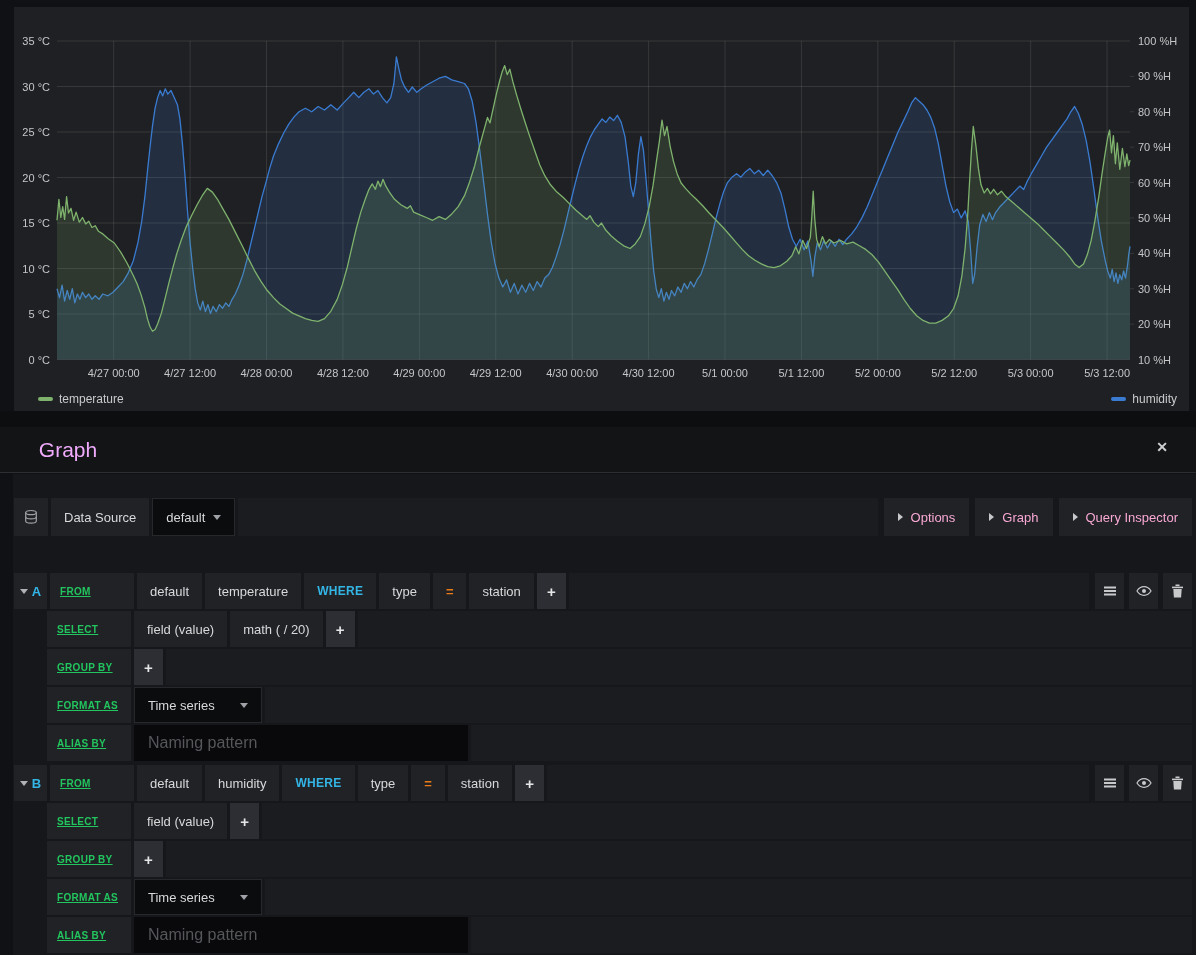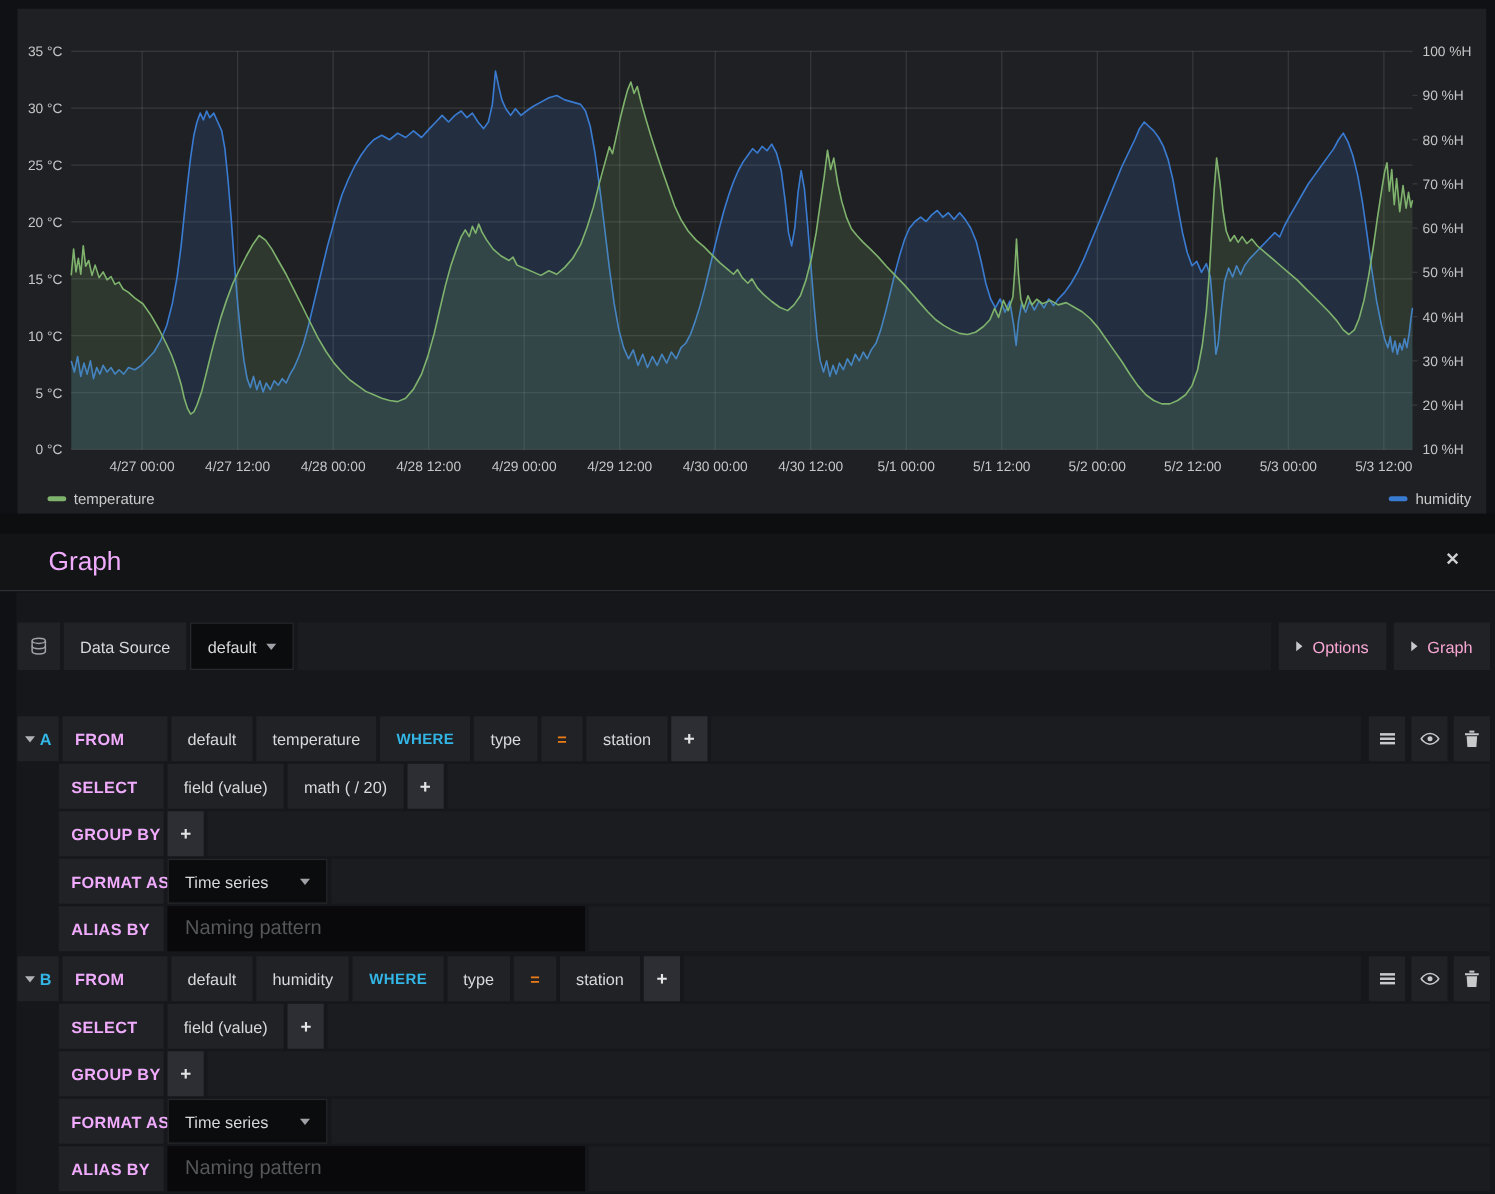--- a/index.html
+++ b/index.html
@@ -31,22 +31,22 @@
   .tab-accent { position:absolute; top:0; left:-1px; right:-1px; height:3px; }
   .close-x { position:absolute; right:28px; top:13px; color:#cfd0d1; font-size:14px;
     font-weight:700; cursor:pointer; line-height:1; }
 
   
   .editor { position:absolute; left:0; top:474px; width:100%; height:481px; background:#15171a;padding-left:15px; }
   .leftstrip { position:absolute; left:0; top:0; width:13px; height:100%; background:#0f1114; }
 
   .seg { background:#202226; margin-right:3px; display:flex; align-items:center;
     padding:0 13px; color:#d8d9da; font-size:13px; white-space:nowrap; }
-  .kwseg { width:84px; padding:0 0 0 10px; color:#f0abfc; font-size:13px; font-weight:700;
-    letter-spacing:.3px; }
+  .kwseg { width:84px; padding:0 0 0 10px; color:#22c55e; font-size:10px; font-weight:700;
+    letter-spacing:.3px;text-decoration:underline; }
   .kw { color:#33b5e5; font-weight:700; font-size:12px; letter-spacing:.3px;text-align:center; }
   .op { color:#eb7b18; font-weight:700; }
   .plus { width:29px; justify-content:center; padding:0; background:#2c2e33; color:#e4e5e6;
     font-size:15px; font-weight:700; cursor:pointer; }
   .filler { flex:1; background:#1a1c20; margin-right:0; }
 
   .ds-row { position:absolute; left:14px; top:24px; right:4px; height:38px; display:flex; }
   .iconseg { width:34px; justify-content:center; padding:0; }
   .dd { background:#0b0c0e; border:1px solid #26282c; min-width:62px; justify-content:space-between;
     gap:8px; cursor:pointer; }
@@ -183,20 +183,24 @@
     </div>
     <div class="ds-filler"></div>
     <div class="toolbtn">
       <i class="caret-right"></i>
       <span>Options</span>
     </div>
     <div class="toolbtn">
       <i class="caret-right"></i>
       <span>Graph</span>
     </div>
+    <div class="toolbtn">
+      <i class="caret-right"></i>
+      <span>Query Inspector</span>
+    </div>
   </div>
 
   <div class="qblock" style="top:99px">
     <div class="qrow">
       <div class="seg refseg">
         <i class="chev"></i>
         <span class="refletter">A</span>
       </div>
       <div class="seg kwseg">FROM</div>
       <div class="seg">default</div>

